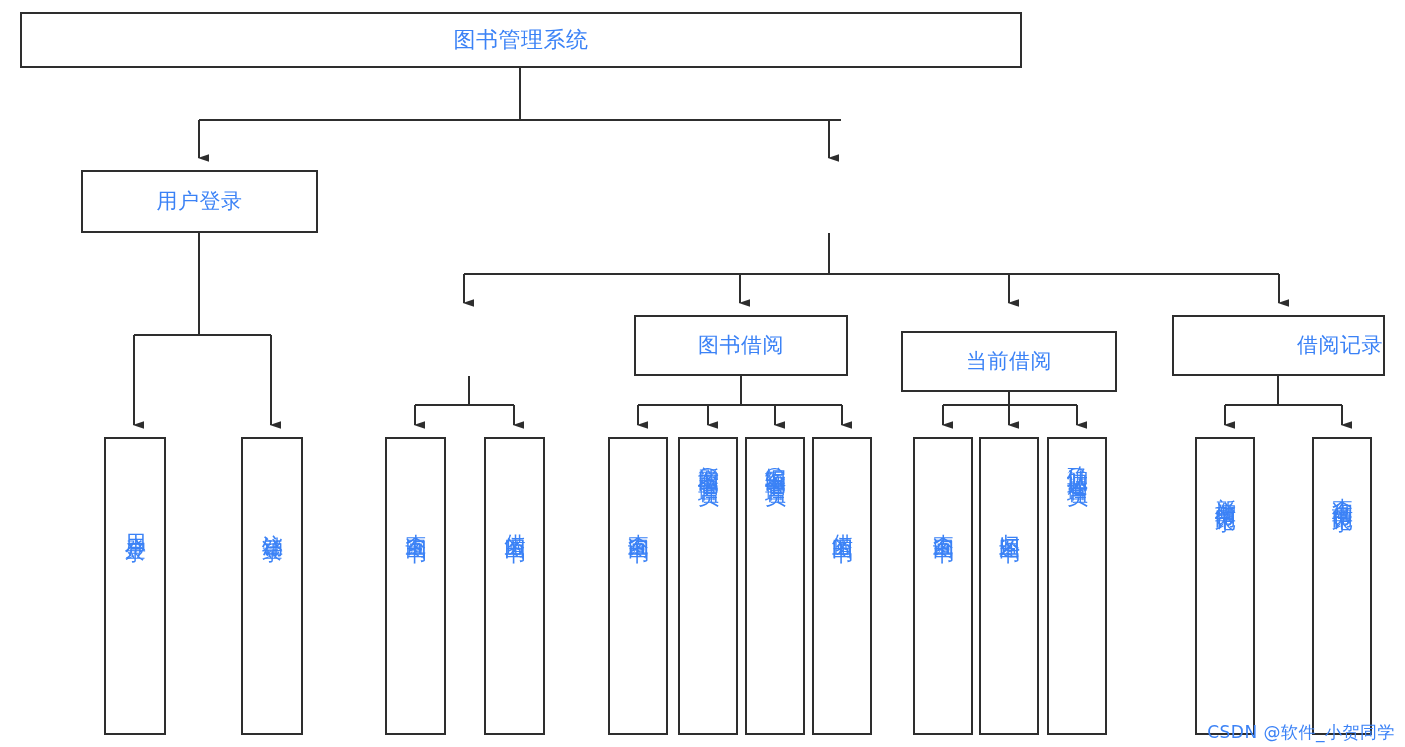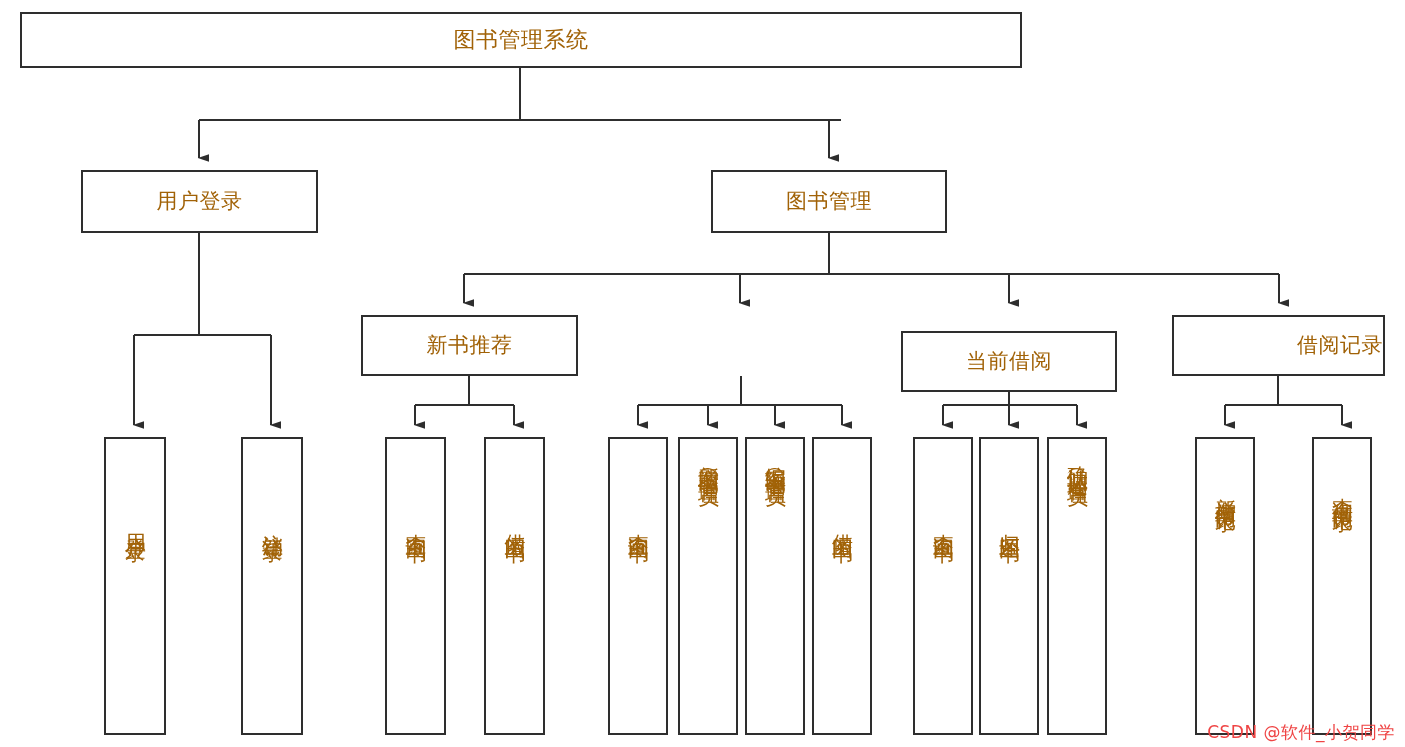--- a/index.html
+++ b/index.html
@@ -12,21 +12,21 @@
   svg#wires{position:absolute;left:0;top:0;width:1405px;height:747px;}
 
   .node{
     position:absolute;
     box-sizing:border-box;
     background:#ffffff;
     border:2.5px solid #2e2e2e;
     display:flex;
     align-items:center;
     justify-content:center;
-    color:#a16207;
+    color:#3b82f6;
   }
   .node .label{
     display:block;
     line-height:1.12;
     letter-spacing:0.5px;
     white-space:nowrap;
   }
   .node.horiz .label{font-size:21px;}
   .node.root .label{font-size:22px;}
   .node.leaf{
@@ -39,21 +39,21 @@
     writing-mode:vertical-rl;
     text-orientation:upright;
     letter-spacing:3px;
     line-height:1;
     white-space:nowrap;
   }
   #watermark{
     position:absolute;
     right:10px;bottom:3px;
     font-size:17px;
-    color:#ef4444;
+    color:#3b82f6;
     letter-spacing:0.5px;
     white-space:nowrap;
     pointer-events:none;
   }
 </style>
 </head>
 <body>
 
 <div id="diagram-root">
 
@@ -107,26 +107,23 @@
     </g>
   </svg>
 
   <div class="node root horiz" style="left:20px;top:12px;width:1002px;height:56px;">
     <span class="label">图书管理系统</span>
   </div>
 
   <div class="node horiz" style="left:81px;top:170px;width:237px;height:63px;">
     <span class="label">用户登录</span>
   </div>
-  <div class="node horiz" style="left:711px;top:170px;width:236px;height:63px;">
-    <span class="label">图书管理</span>
-  </div>
 
-  <div class="node horiz" style="left:361px;top:315px;width:217px;height:61px;">
-    <span class="label">新书推荐</span>
+  <div class="node horiz" style="left:634px;top:315px;width:214px;height:61px;">
+    <span class="label">图书借阅</span>
   </div>
   <div class="node horiz" style="left:901px;top:315px;width:216px;height:61px;margin-top:16px;">
     <span class="label">当前借阅</span>
   </div>
   <div class="node horiz" style="left:1172px;top:315px;width:213px;height:61px;justify-content:flex-end;">
     <span class="label">借阅记录</span>
   </div>
 
   <div class="node leaf" style="left:104px;top:437px;width:62px;height:298px;padding-top:78px;">
     <span class="label">用户登录</span>

